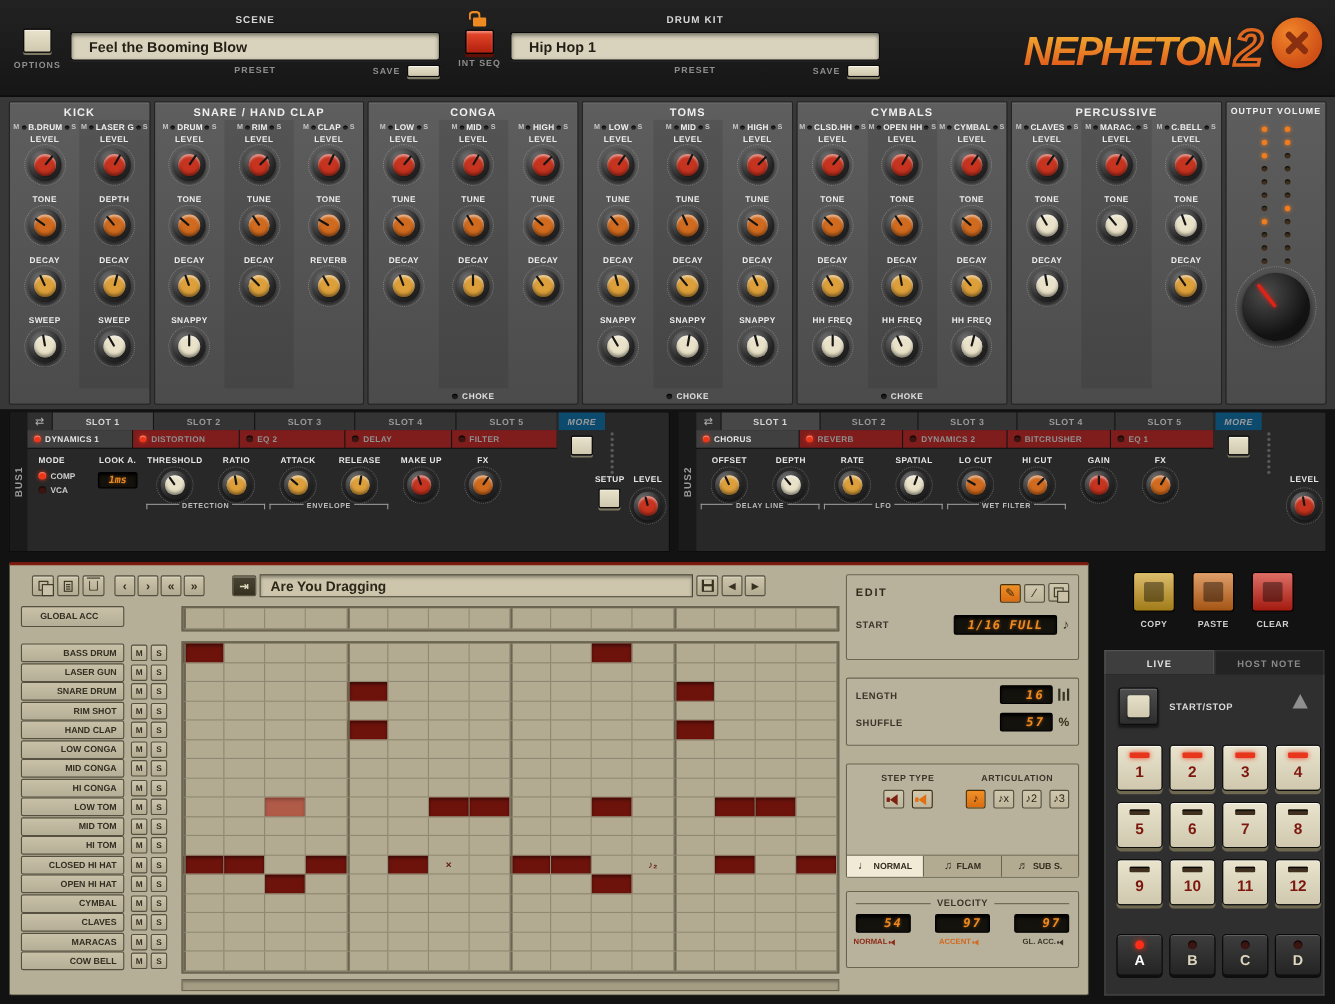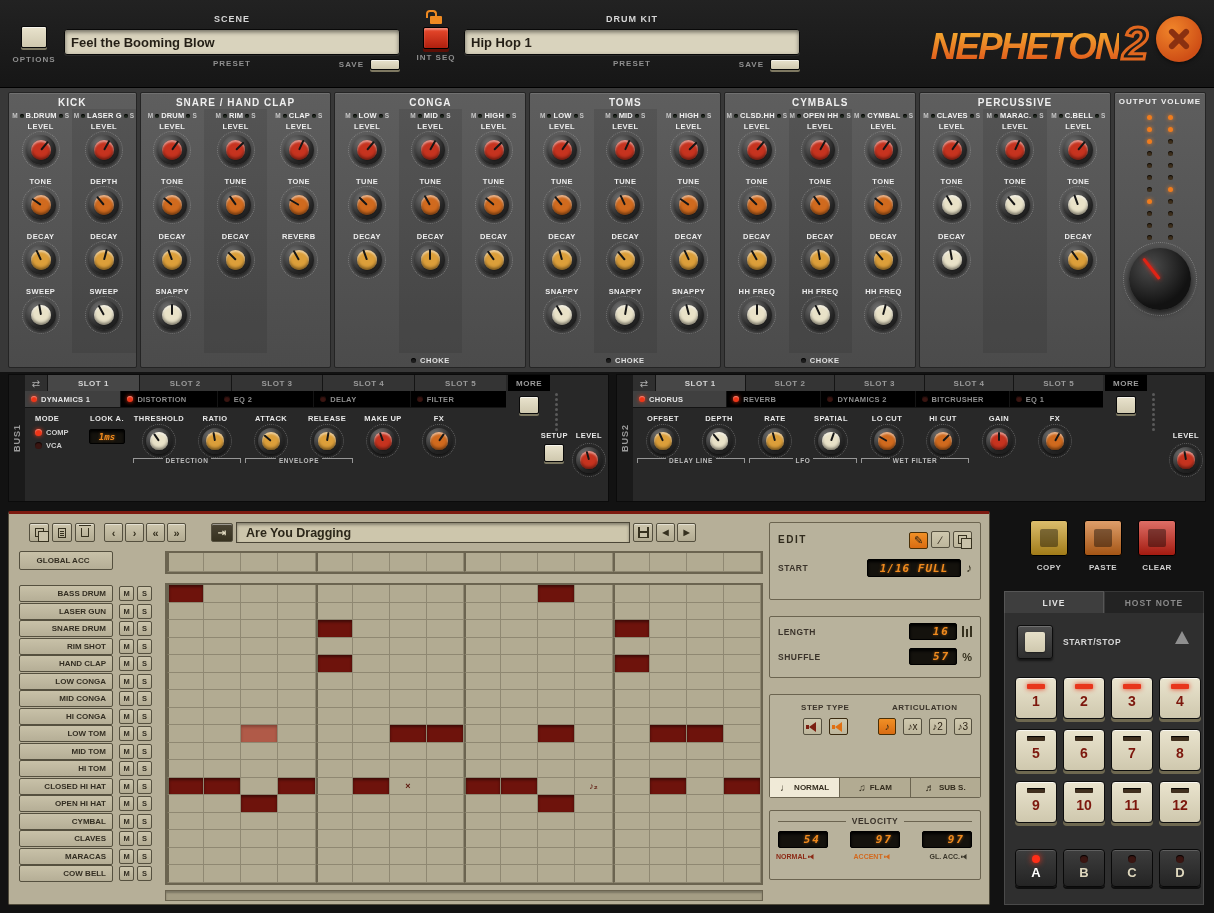--- a/index.html
+++ b/index.html
@@ -13,21 +13,21 @@
   .graylabel { font-size:8px; color:#8f8f8f; letter-spacing:1px; font-weight:bold; }
   .lcd { background:#14120d; border:1px solid #000; border-radius:2px; color:#f08a1e;
          font-family:"DejaVu Sans Mono",monospace; font-style:italic; font-weight:bold; text-align:center;
          box-shadow:inset 0 2px 3px #000; text-shadow:0 0 3px rgba(240,138,30,.55); }
 
   
   #header { position:absolute; top:0; left:0; width:1214px; height:88px; background:linear-gradient(#222,#161616); border-bottom:1px solid #000; }
   .field-block { position:absolute; top:8px; width:336px; }
   .lcd-field { background:#d9d3bd; border:1px solid #090909; border-radius:3px; height:26px; margin-top:3px;
                box-shadow:inset 0 2px 4px rgba(0,0,0,.5), 0 1px 0 rgba(255,255,255,.07);
-               color:#241f16; font-weight:bold; font-size:13px; display:flex; align-items:center; padding:0 6px; }
+               color:#241f16; font-weight:bold; font-size:13px; display:flex; align-items:center; padding:0 16px; }
   .field-foot { position:relative; height:13px; margin-top:4px; }
   .preset-lbl { position:absolute; left:0; right:0; text-align:center; }
   .save-grp { position:absolute; right:0; top:0; display:flex; align-items:center; gap:6px; }
   .mini-btn { width:30px; height:11px; }
   #options-block { position:absolute; left:12px; top:26px; width:44px; text-align:center; }
   #options-btn { width:26px; height:22px; margin:0 auto; }
   #intseq-block { position:absolute; left:416px; top:8px; width:40px; text-align:center; }
   .lock-icon { width:12px; height:8px; background:#ef8a22; border-radius:1px; margin:8px auto 3px; position:relative; }
   .lock-icon::before { content:""; position:absolute; left:-4px; top:-6px; width:7px; height:6px; border:2px solid #ef8a22; border-bottom:none; border-radius:4px 4px 0 0; }
   .red-pad { width:26px; height:22px; margin:2px auto 4px; border:1px solid #000; border-radius:2px;
@@ -85,21 +85,21 @@
   #bus1 { left:8px; width:601px; } #bus2 { left:616px; width:590px; }
   .bus-side { width:16px; background:#1a1a1a; display:flex; align-items:center; justify-content:center; }
   .bus-side span { transform:rotate(-90deg); font-size:9px; font-weight:bold; color:#9a9a9a; letter-spacing:1px; }
   .bus-main { flex:1; display:flex; flex-direction:column; min-width:0; }
   .slot-row { display:flex; height:16px; gap:1px; background:#141414; }
   .sw-cell { width:22px; background:#2f2f2f; color:#b0b0b0; font-size:10px; display:flex; align-items:center; justify-content:center; }
   .slot-tab { flex:1; background:#343434; color:#9a9a9a; font-size:8px; font-weight:bold; letter-spacing:.5px;
               display:flex; align-items:center; justify-content:center; white-space:nowrap; }
   .slot-tab.active { background:#474747; color:#d6d6d6; }
   .fx-row { display:flex; height:17px; gap:1px; background:#141414; border-bottom:1px solid #141414; }
-  .fx-tab { flex:1; background:#000000; display:flex; align-items:center; gap:4px; padding-left:6px;
+  .fx-tab { flex:1; background:#7f1d1d; display:flex; align-items:center; gap:4px; padding-left:6px;
             font-size:7.5px; font-weight:bold; color:#8f8f8f; letter-spacing:.3px; white-space:nowrap; }
   .fx-tab.active { background:#404040; color:#e6e6e6; }
   .led { width:6px; height:6px; border-radius:50%; background:#3a1511; box-shadow:inset 0 1px 1px rgba(0,0,0,.8); flex:none; }
   .led.on { background:#ee3518; box-shadow:0 0 4px #ee3518, inset 0 1px 1px rgba(255,255,255,.4); }
   .led.sm { width:7px; height:7px; }
   .bus-controls { flex:1; display:flex; align-items:flex-start; padding:6px 0 0 2px; }
   .bus .klabel { color:#e8e8e8; }
   .mode-block { width:56px; padding-left:8px; display:flex; flex-direction:column; }
   .radio { display:flex; align-items:center; gap:4px; margin-top:4px; font-size:7.5px; font-weight:bold; color:#cfcfcf; }
   .look-block { width:48px; display:flex; flex-direction:column; align-items:center; gap:5px; }
@@ -108,22 +108,22 @@
   .kgroup-knobs { display:flex; }
   .bus-kslot { width:56px; display:flex; flex-direction:column; align-items:center; }
   .bus-kslot .knob { margin-top:4px; }
   .bracket { display:flex; align-items:center; gap:3px; width:96%; margin-top:3px;
              font-size:6.5px; font-weight:bold; color:#bdbdbd; letter-spacing:.6px; }
   .bracket::before { content:""; flex:1; height:4px; border-top:1px solid #979797; border-left:1px solid #979797; }
   .bracket::after  { content:""; flex:1; height:4px; border-top:1px solid #979797; border-right:1px solid #979797; }
   .bus-right { width:102px; display:flex; flex-direction:column; padding:0 4px 4px 2px; }
   .br-top { display:flex; gap:5px; height:56px; }
   .more-col { width:42px; display:flex; flex-direction:column; align-items:center; gap:5px; }
-  .more-tab { width:100%; height:16px; background:#000000; color:#9a9a9a; font-size:8px; font-weight:bold;
-              display:flex; align-items:center; justify-content:center; letter-spacing:.5px; }
+  .more-tab { width:100%; height:16px; background:#0c4a6e; color:#9a9a9a; font-size:8px; font-weight:bold;
+              display:flex; align-items:center; justify-content:center; letter-spacing:.5px;font-style:italic; }
   .sq-btn { width:20px; height:18px; }
   .led-strip { display:flex; flex-direction:column; gap:2px; padding-top:18px; }
   .strip-dot { width:3px; height:3px; border-radius:50%; background:#5a5a5a; }
   .br-bottom { display:flex; gap:8px; justify-content:flex-end; align-items:flex-start; flex:1; padding-right:2px; }
   .setup-col,.level-col { display:flex; flex-direction:column; align-items:center; gap:3px; }
 
   
   #seq { position:absolute; top:511px; left:8px; width:982px; height:394px; background:#b6af98;
          border:1px solid #504b3b; border-top:3px solid #7d1a10; border-radius:2px; }
   .tb-btn { position:absolute; top:9px; height:19px; background:linear-gradient(#cdc6ad,#b2ab92); border:1px solid #55503f;

